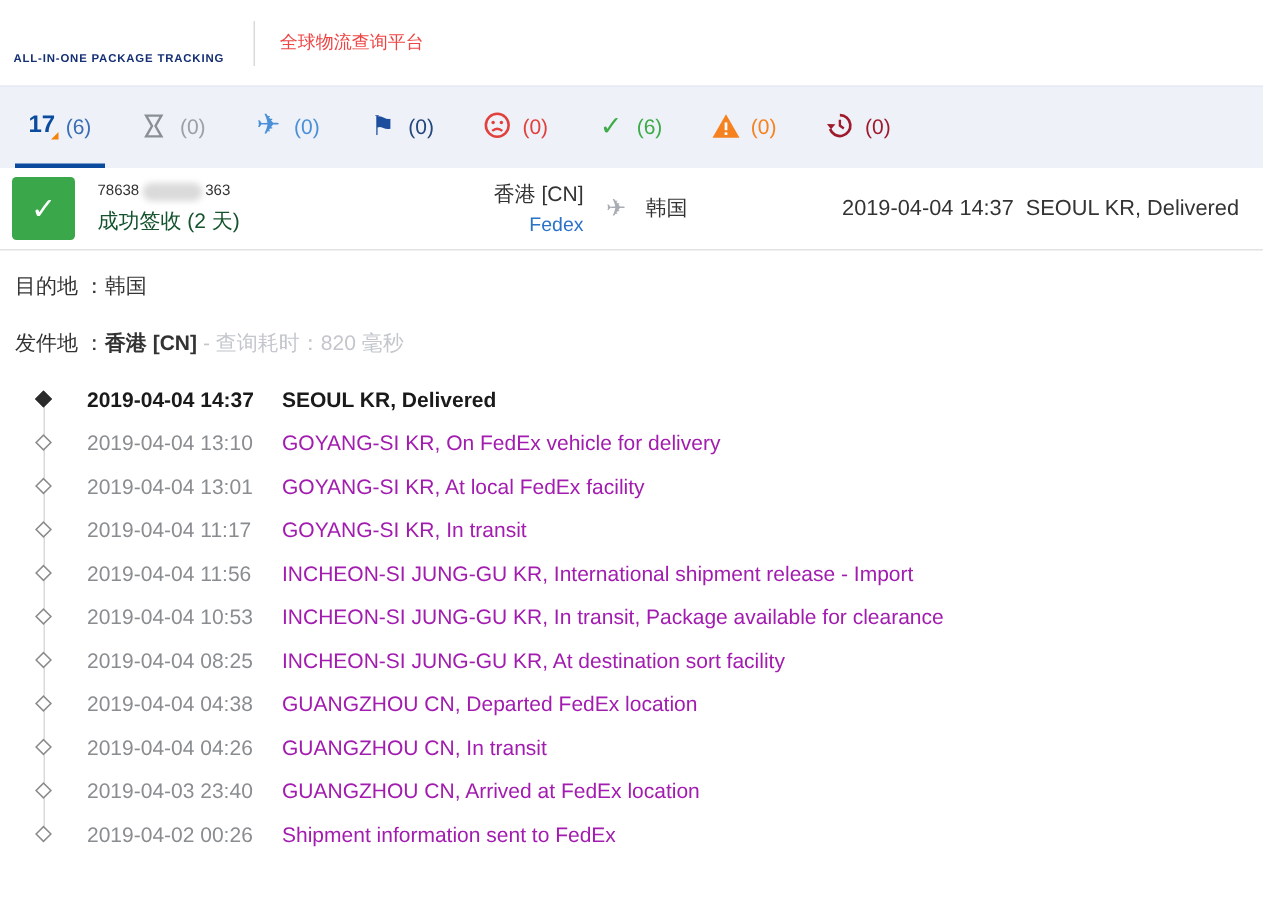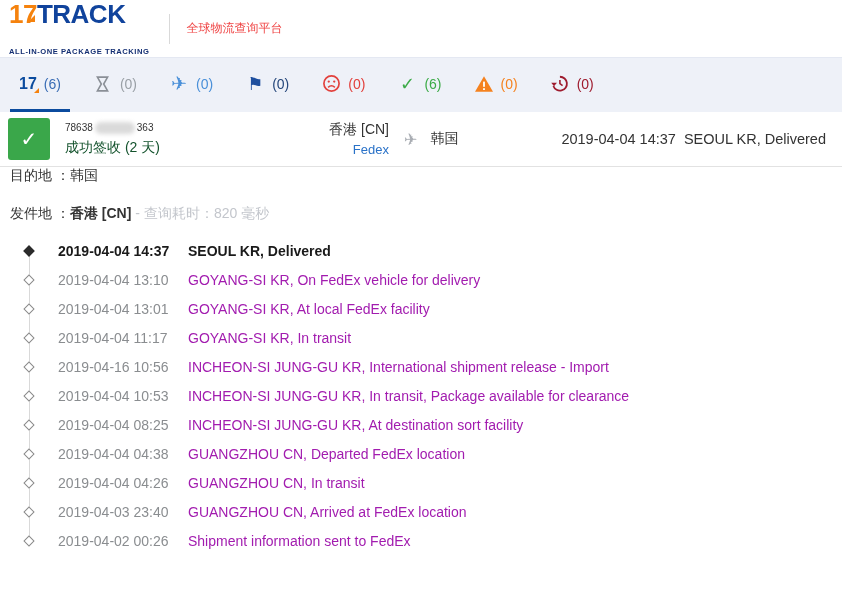--- a/index.html
+++ b/index.html
@@ -47,21 +47,21 @@
   .origin-block { display: flex; flex-direction: column; align-items: flex-end; min-width: 92px; }
   .origin-place { font-size: 14px; color: #333; }
   .carrier-link { font-size: 13px; color: #2a72c8; margin-top: 3px; cursor: pointer; }
   .route-plane { font-size: 16px; color: #a9adb3; margin: 0 13px 0 15px; }
   .dest-place { font-size: 14px; color: #333; }
   .latest { margin-left: auto; font-size: 14.5px; color: #333; padding-right: 6px; white-space: nowrap; }
   .latest .lt-time { margin-right: 8px; }
 
   
   .detail-line { font-size: 14px; color: #333; padding-left: 10px; }
-  .detail-dest { margin-top: 0; }
+  .detail-dest { margin-top: 15px; }
   .detail-orig { margin-top: 20px; }
   .orig-val { font-weight: 700; }
   .query-time { color: #c3c6cc; margin-left: 4px; }
 
   
   .timeline { position: relative; margin-top: 13px; }
   .t-line { position: absolute; left: 29px; top: 15px; bottom: 14px; width: 1px; background: #d9d9d9; }
   .t-row { display: flex; align-items: center; height: 29px; position: relative; }
   .t-col1 { width: 58px; display: flex; justify-content: center; }
   .diamond { width: 8px; height: 8px; transform: rotate(45deg); background: #fff; border: 1px solid #8a8a8a; }
@@ -71,21 +71,20 @@
   .t-row.current .t-time { color: #1a1a1a; font-weight: 700; }
   .t-row.current .t-event { color: #1a1a1a; font-weight: 600; }
 
   svg { display: block; }
 </style>
 </head>
 <body>
 
 <div class="header">
   <div class="logo">
-    <div class="logo-line"><span class="l17">17</span><span class="logo-wedge"></span><span class="ltrack">TRACK</span></div>
     <div class="logo-sub">ALL-IN-ONE PACKAGE TRACKING</div>
   </div>
   <div class="vdiv"></div>
   <div class="site-title">全球物流查询平台</div>
 </div>
 
 <div class="tabbar">
   <div class="tab active">
     <span class="ticon t17">17<span class="t17wedge"></span></span>
     <span class="count" style="color: rgb(58, 109, 181);">(6)</span>
@@ -203,21 +202,21 @@
       <span class="diamond"></span>
     </div>
     <div class="t-time">2019-04-04 11:17</div>
     <div class="t-event">GOYANG-SI KR, In transit</div>
   </div>
 
   <div class="t-row">
     <div class="t-col1">
       <span class="diamond"></span>
     </div>
-    <div class="t-time">2019-04-16 10:56</div>
+    <div class="t-time">2019-04-04 11:56</div>
     <div class="t-event">INCHEON-SI JUNG-GU KR, International shipment release - Import</div>
   </div>
 
   <div class="t-row">
     <div class="t-col1">
       <span class="diamond"></span>
     </div>
     <div class="t-time">2019-04-04 10:53</div>
     <div class="t-event">INCHEON-SI JUNG-GU KR, In transit, Package available for clearance</div>
   </div>

